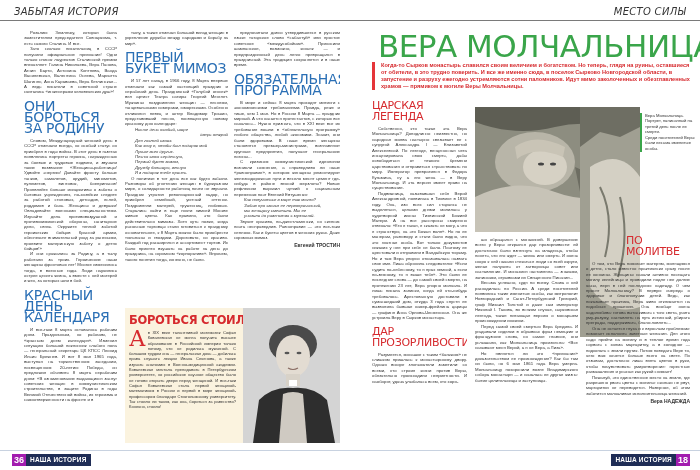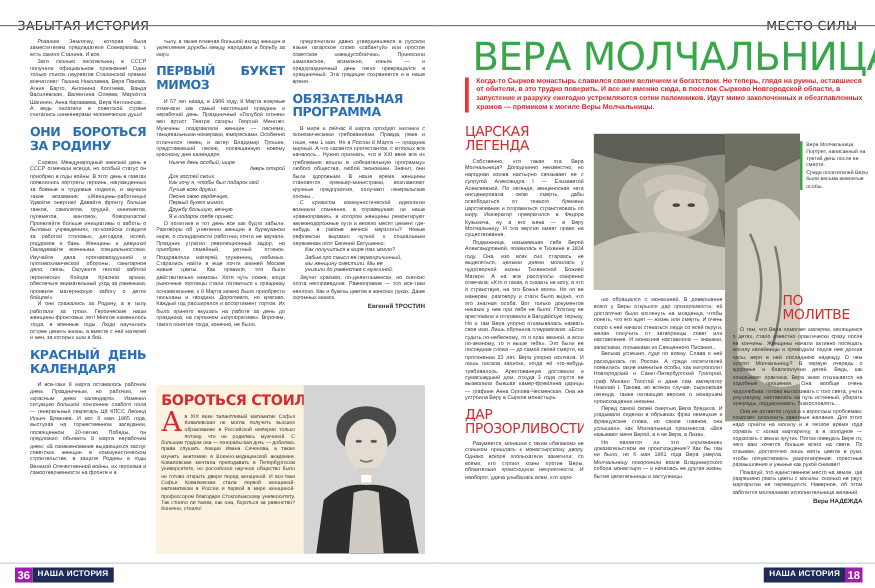--- a/index.html
+++ b/index.html
@@ -2,29 +2,29 @@
 <html><head>
 <meta charset="utf-8">
 <style>
   * { margin:0; padding:0; box-sizing:border-box; }
   html, body { width:700px; height:470px; background:#fff; overflow:hidden; }
   body { font-family:"Liberation Sans", sans-serif; color:#222; position:relative; }
   .spread { position:absolute; left:0; top:0; width:700px; height:470px; }
   .page { position:absolute; top:0; height:470px; }
   .page-left { left:0; width:350px; }
   .page-right { left:350px; width:350px; }
-  .rubric { position:absolute; top:16px; font-size:10px; letter-spacing:0.3px; color:#333; font-family:"DejaVu Sans", sans-serif; }
+  .rubric { position:absolute; top:6px; font-size:10px; letter-spacing:0.3px; color:#333; font-family:"DejaVu Sans", sans-serif;font-style:italic; }
   .rubric-left { left:14px; }
   .rubric-right { right:14px; }
   .rule { position:absolute; top:20px; height:1px; background:#7a7a7a; }
   .rule-left { left:0; width:350px; }
   .rule-right { left:0; width:350px; }
   .col { position:absolute; font-size:4.3px; line-height:5.4px; text-align:justify; color:#333; overflow:hidden; }
   .col p { text-indent:6px; margin-bottom:0; }
-  .h-blue { font-family:"DejaVu Sans", sans-serif; font-weight:bold; color:#2a6fb5; font-size:10px; line-height:11px; margin:6px 0 4px 0; letter-spacing:-0.3px; }
+  .h-blue { font-family:"DejaVu Sans", sans-serif; font-weight:normal; color:#2a6fb5; font-size:14px; line-height:11px; margin:6px 0 4px 0; letter-spacing:-0.3px; }
   .h-red { font-family:"DejaVu Sans", sans-serif; font-weight:normal; color:#d62a2e; font-size:11px; line-height:11px; margin:5px 0 4px 0; letter-spacing:-0.3px; }
   .poem { font-style:italic; padding-left:10px; text-indent:0 !important; }
   .sig { text-align:right; font-weight:bold; font-size:5px; margin-top:3px; }
   .footer-bar { position:absolute; top:454px; height:12px; display:flex; align-items:stretch; }
   .footer-left { left:12px; }
   .footer-right { right:10px; }
   .pnum { background:#a21caf; color:#fff; font-weight:bold; font-size:9px; line-height:12px; padding:0 2px; }
   .mag { background:#1f2d56; color:#fff; font-weight:bold; font-size:6.5px; line-height:12px; padding:0 4px; letter-spacing:0.2px; }
   .bottom-rule { position:absolute; top:450px; height:1px; background:#c8d2e0; }
   .sidebar-box { position:absolute; left:125px; top:308px; width:215px; height:135px; background:#fbf3df; overflow:hidden; }

